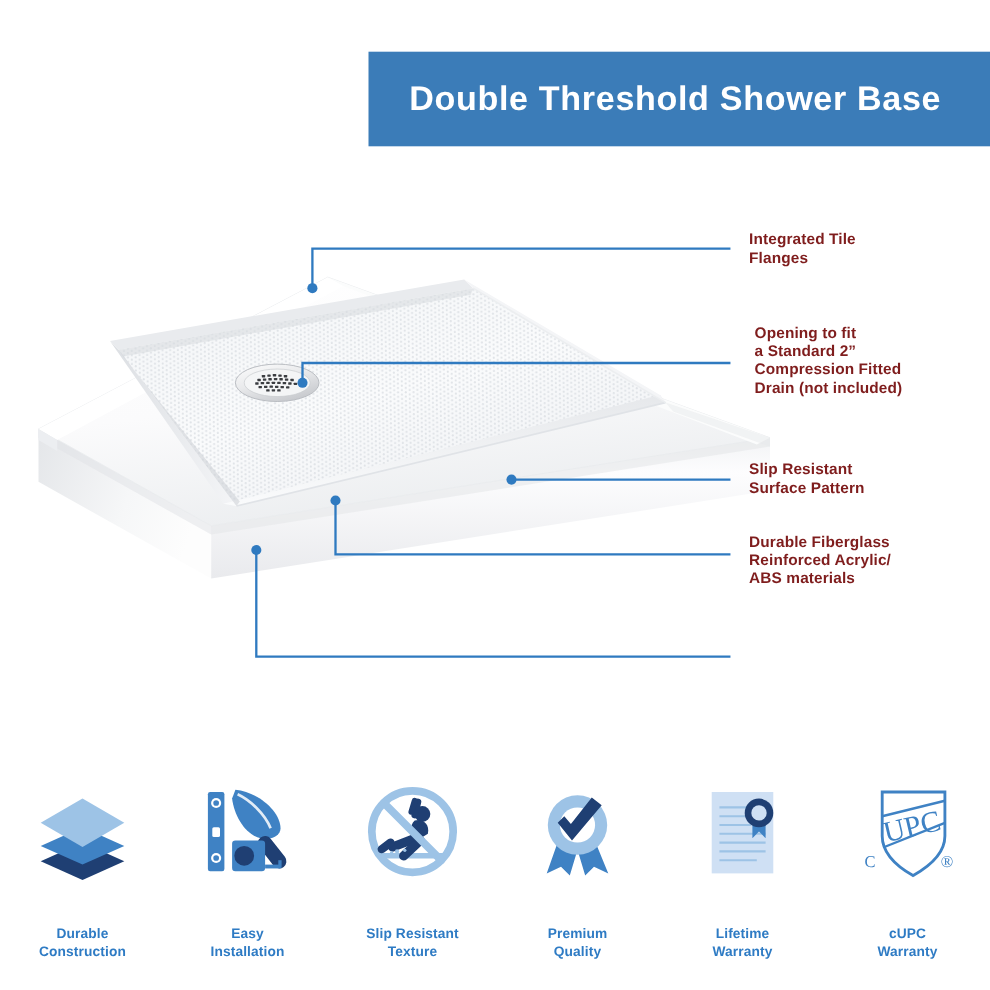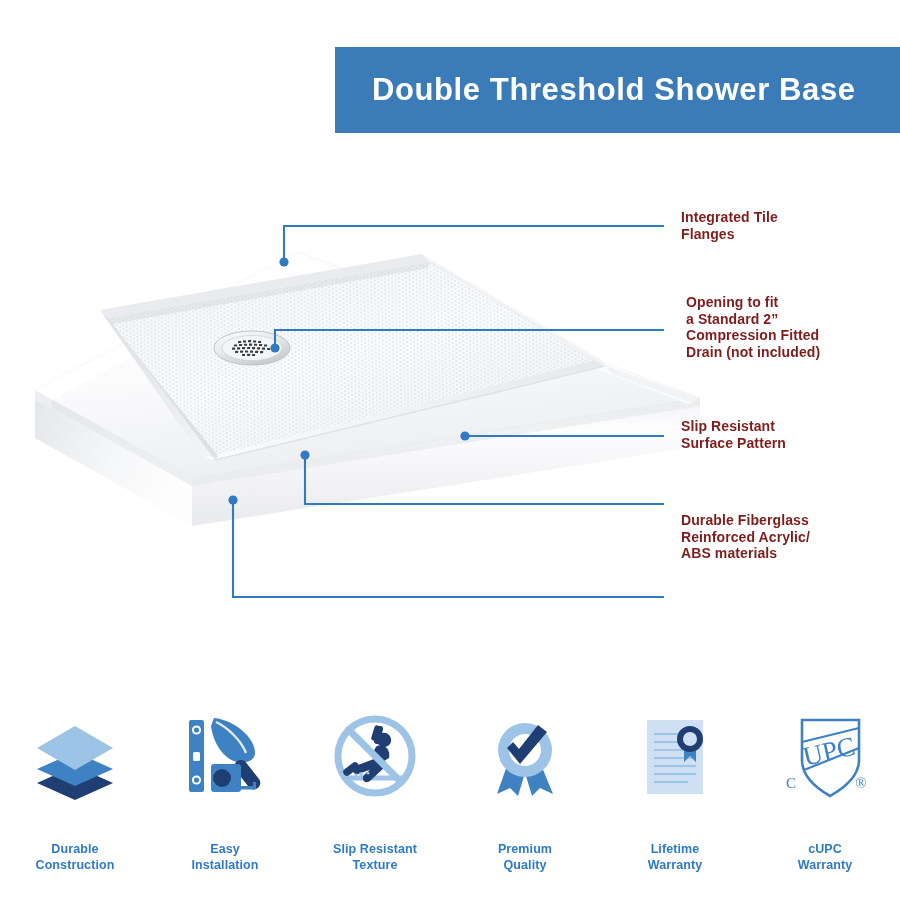--- a/index.html
+++ b/index.html
@@ -38,21 +38,21 @@
     color:#7f1d1d;
     font-size:14px;
     font-weight:bold;
     line-height:16.5px;
     letter-spacing:0.1px;
     white-space:pre-line;
   }
   #co0{left:681px;top:209px;}
   #co1{left:686px;top:294px;}
   #co2{left:681px;top:418px;}
-  #co3{left:681px;top:512px;}
+  #co3{left:681px;top:484px;}
   #co4{left:681px;top:563px;}
 
   
   #leaders{position:absolute;left:0;top:0;width:900px;height:900px;pointer-events:none;}
 
   
   #features{
     position:absolute;left:0;top:706px;width:900px;height:170px;
     display:flex;
   }

